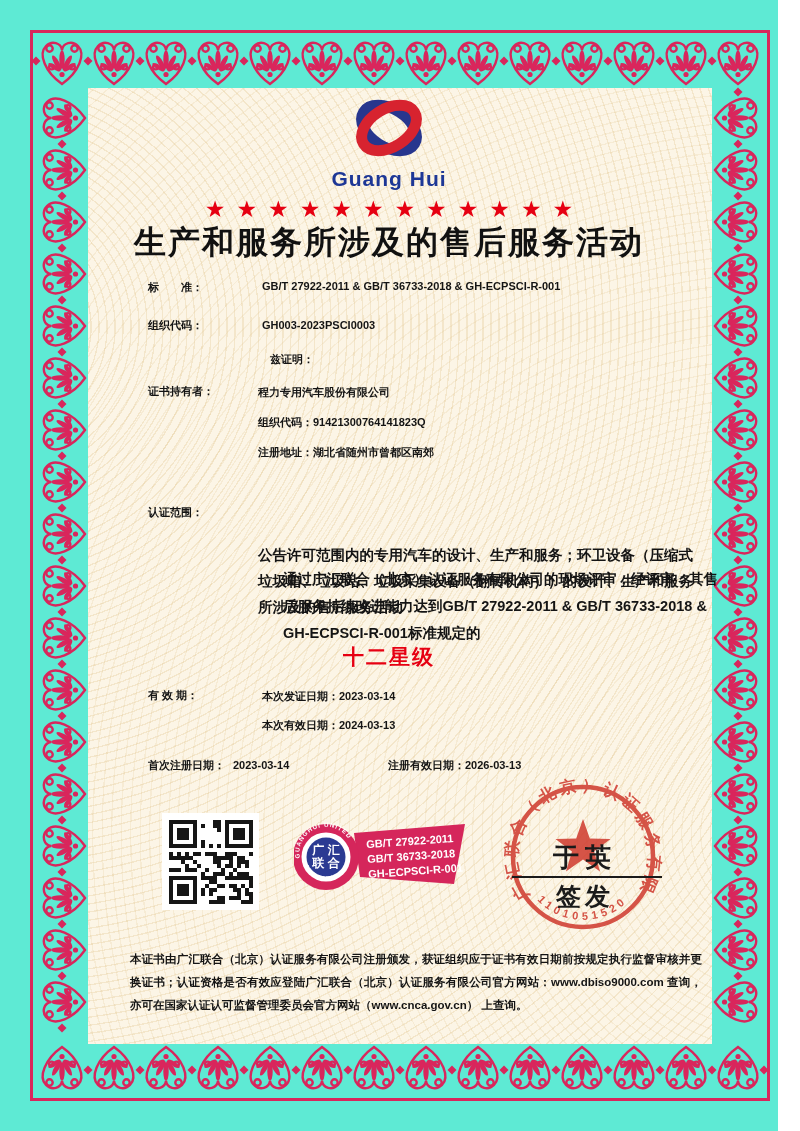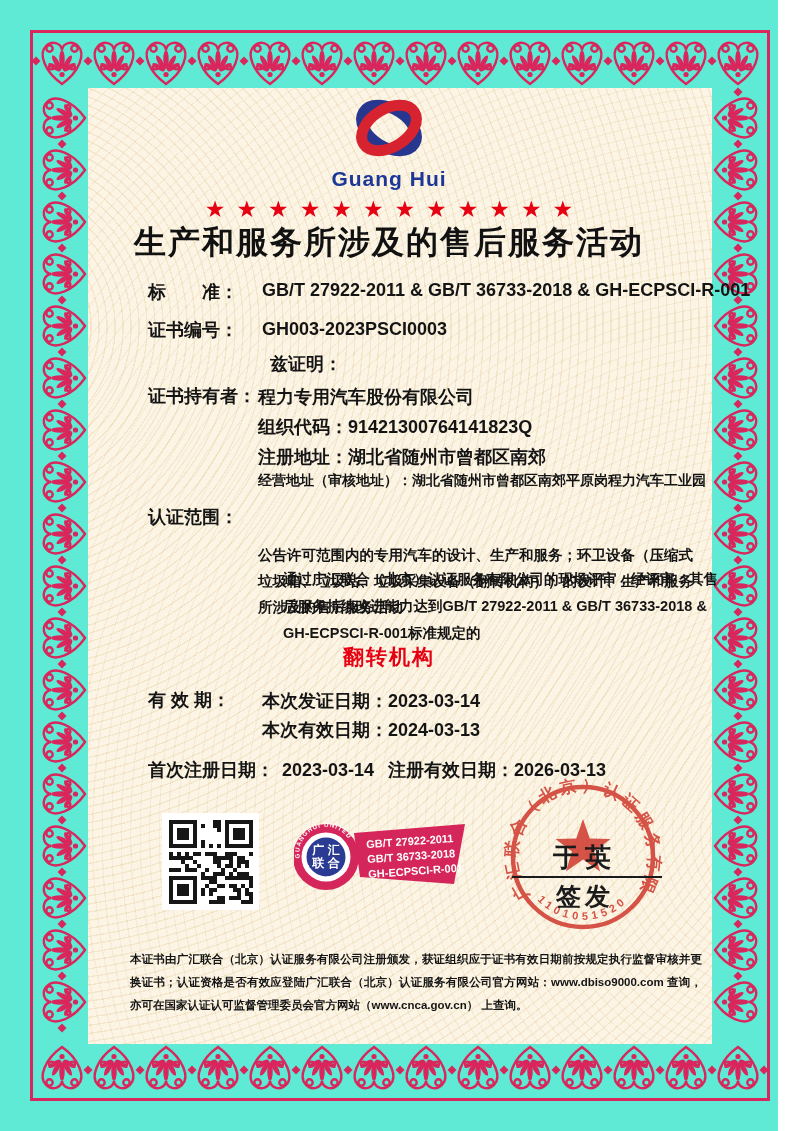--- a/index.html
+++ b/index.html
@@ -19,21 +19,21 @@
   .logo { position: absolute; top: 94px; left: 0; right: 0; text-align: center; }
   .brand { color: #1d3796; font-size: 21px; font-weight: bold; letter-spacing: 1px; margin-top: 1px; }
   .stars {
     position: absolute; top: 196px; left: 0; right: 0; text-align: center;
     font-size: 23px; letter-spacing: 11px; padding-left: 11px; color: #e60012;
   }
   .title {
     position: absolute; top: 221px; left: 0; right: 0; text-align: center;
     font-size: 32px; font-weight: bold; letter-spacing: 2px; color: #111111; white-space: nowrap;
   }
-  .lbl, .val { position: absolute; font-weight: bold; color: #141414; font-size: 18px; white-space: nowrap; }
+  .lbl, .val { position: absolute; font-weight: bold; color: #141414; font-size: 11px; white-space: nowrap; }
   .val-sm { font-size: 14px; }
   .para { position: absolute; font-weight: bold; color: #141414; font-size: 14.5px; }
   .scope-val { left: 258px; top: 503px; width: 447px; line-height: 26px; margin-top: 39px; }
   .review { left: 258px; top: 566px; width: 447px; line-height: 27px; margin-left: 25px; }
   .rating {
     position: absolute; top: 643px; left: 0; right: 0; text-align: center;
     font-size: 21px; font-weight: bold; color: #e60012; letter-spacing: 2px;
   }
   .qr-box {
     position: absolute; left: 162px; top: 813px; width: 97px; height: 97px;
@@ -172,38 +172,37 @@
     <div class="brand">Guang Hui</div>
   </div>
 
   <div class="stars" style="color: rgb(230, 0, 18);">★★★★★★★★★★★★</div>
 
   <div class="title">生产和服务所涉及的售后服务活动</div>
 
   <div class="lbl" style="left:148px; top:280px">标　　准：</div>
   <div class="val" style="left:262px; top:280px">GB/T 27922-2011 &amp; GB/T 36733-2018 &amp; GH-ECPSCI-R-001</div>
 
-  <div class="lbl" style="left:148px; top:318px">证书编号：</div>
+  <div class="lbl" style="left:148px; top:318px">组织代码：</div>
   <div class="val" style="left:262px; top:319px">GH003-2023PSCI0003</div>
 
   <div class="val" style="left:270px; top:352px">兹证明：</div>
 
   <div class="lbl" style="left:148px; top:384px">证书持有者：</div>
   <div class="val" style="left:258px; top:385px">程力专用汽车股份有限公司</div>
 
   <div class="val" style="left:258px; top:415px">组织代码：91421300764141823Q</div>
   <div class="val" style="left:258px; top:445px">注册地址：湖北省随州市曾都区南郊</div>
-  <div class="val val-sm" style="left:258px; top:472px">经营地址（审核地址）：湖北省随州市曾都区南郊平原岗程力汽车工业园</div>
 
   <div class="lbl" style="left:148px; top:505px">认证范围：</div>
   <div class="para scope-val">公告许可范围内的专用汽车的设计、生产和服务；环卫设备（压缩式垃圾箱、垃圾站、垃圾采集设备（翻转机构））的设计、生产和服务所涉及的售后服务活动</div>
 
   <div class="para review">通过广汇联合（北京）认证服务有限公司的现场评审，经评审：其售后服务持续改进能力达到GB/T 27922-2011 &amp; GB/T 36733-2018 &amp; GH-ECPSCI-R-001标准规定的</div>
 
-  <div class="rating">翻转机构</div>
+  <div class="rating">十二星级</div>
 
   <div class="lbl" style="left:148px; top:688px">有 效 期：</div>
   <div class="val" style="left:262px; top:689px">本次发证日期：2023-03-14</div>
   <div class="val" style="left:262px; top:718px">本次有效日期：2024-03-13</div>
 
   <div class="lbl" style="left:148px; top:758px"><span>首次注册日期：</span><span style="display:inline-block;width:8px"></span><span>2023-03-14</span></div>
   <div class="lbl" style="left:388px; top:758px"><span>注册有效日期：</span><span>2026-03-13</span></div>
 
   <div class="qr-box">
     <svg id="qr-svg" width="88" height="88" viewBox="0 0 88 88" fill="#161616">

